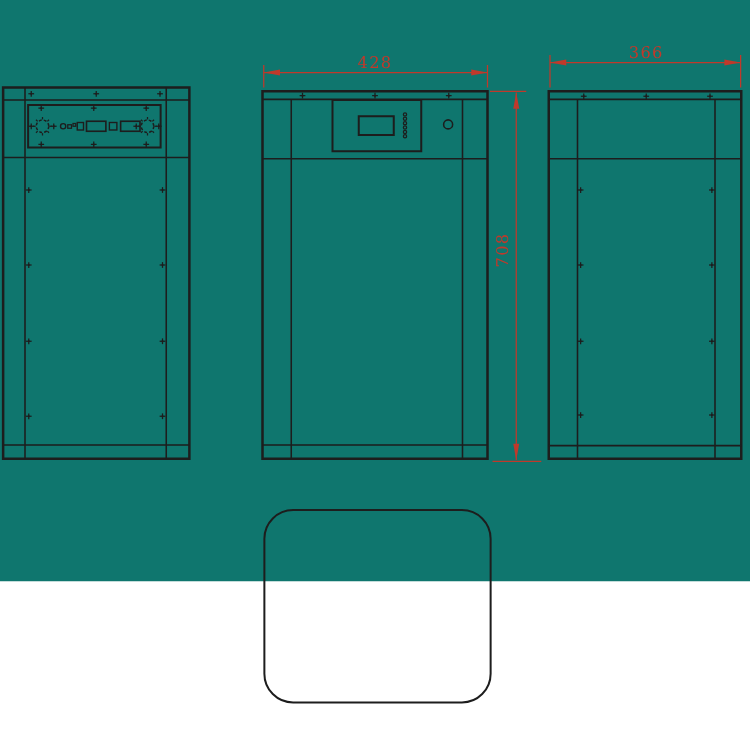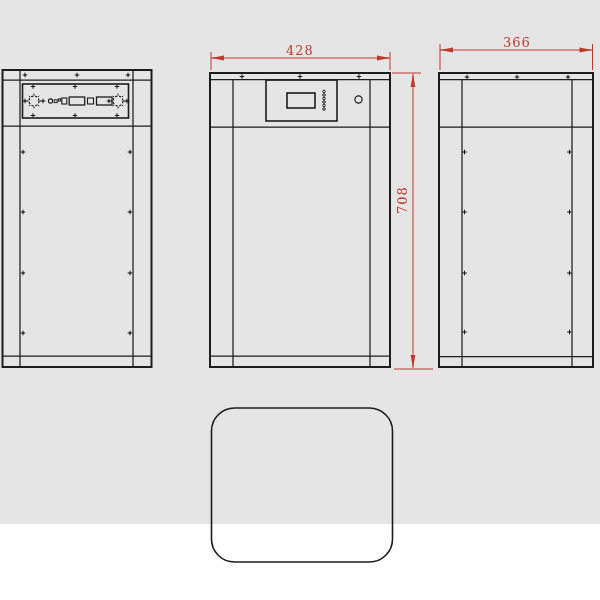--- a/index.html
+++ b/index.html
@@ -7,22 +7,22 @@
     padding: 0;
     background: #ffffff;
     width: 600px;
     height: 600px;
     overflow: hidden;
     font-family: "DejaVu Serif", serif;
   }
   .page {
     position: relative;
     width: 600px;
-    height: 524px;
-    background: #e5e5e5;
+    height: 465px;
+    background: #0f766e;
     text-decoration: underline;
   }
   svg { display: block; }
   .blk { stroke: #1d1d1d; fill: none; }
   .thick { stroke-width: 2; }
   .thin { stroke-width: 1.25; }
   .med { stroke-width: 1.6; }
   .dim { stroke: #c0392b; fill: none; stroke-width: 1; }
   .dimfill { fill: #c0392b; stroke: none; }
   .dimtext {

